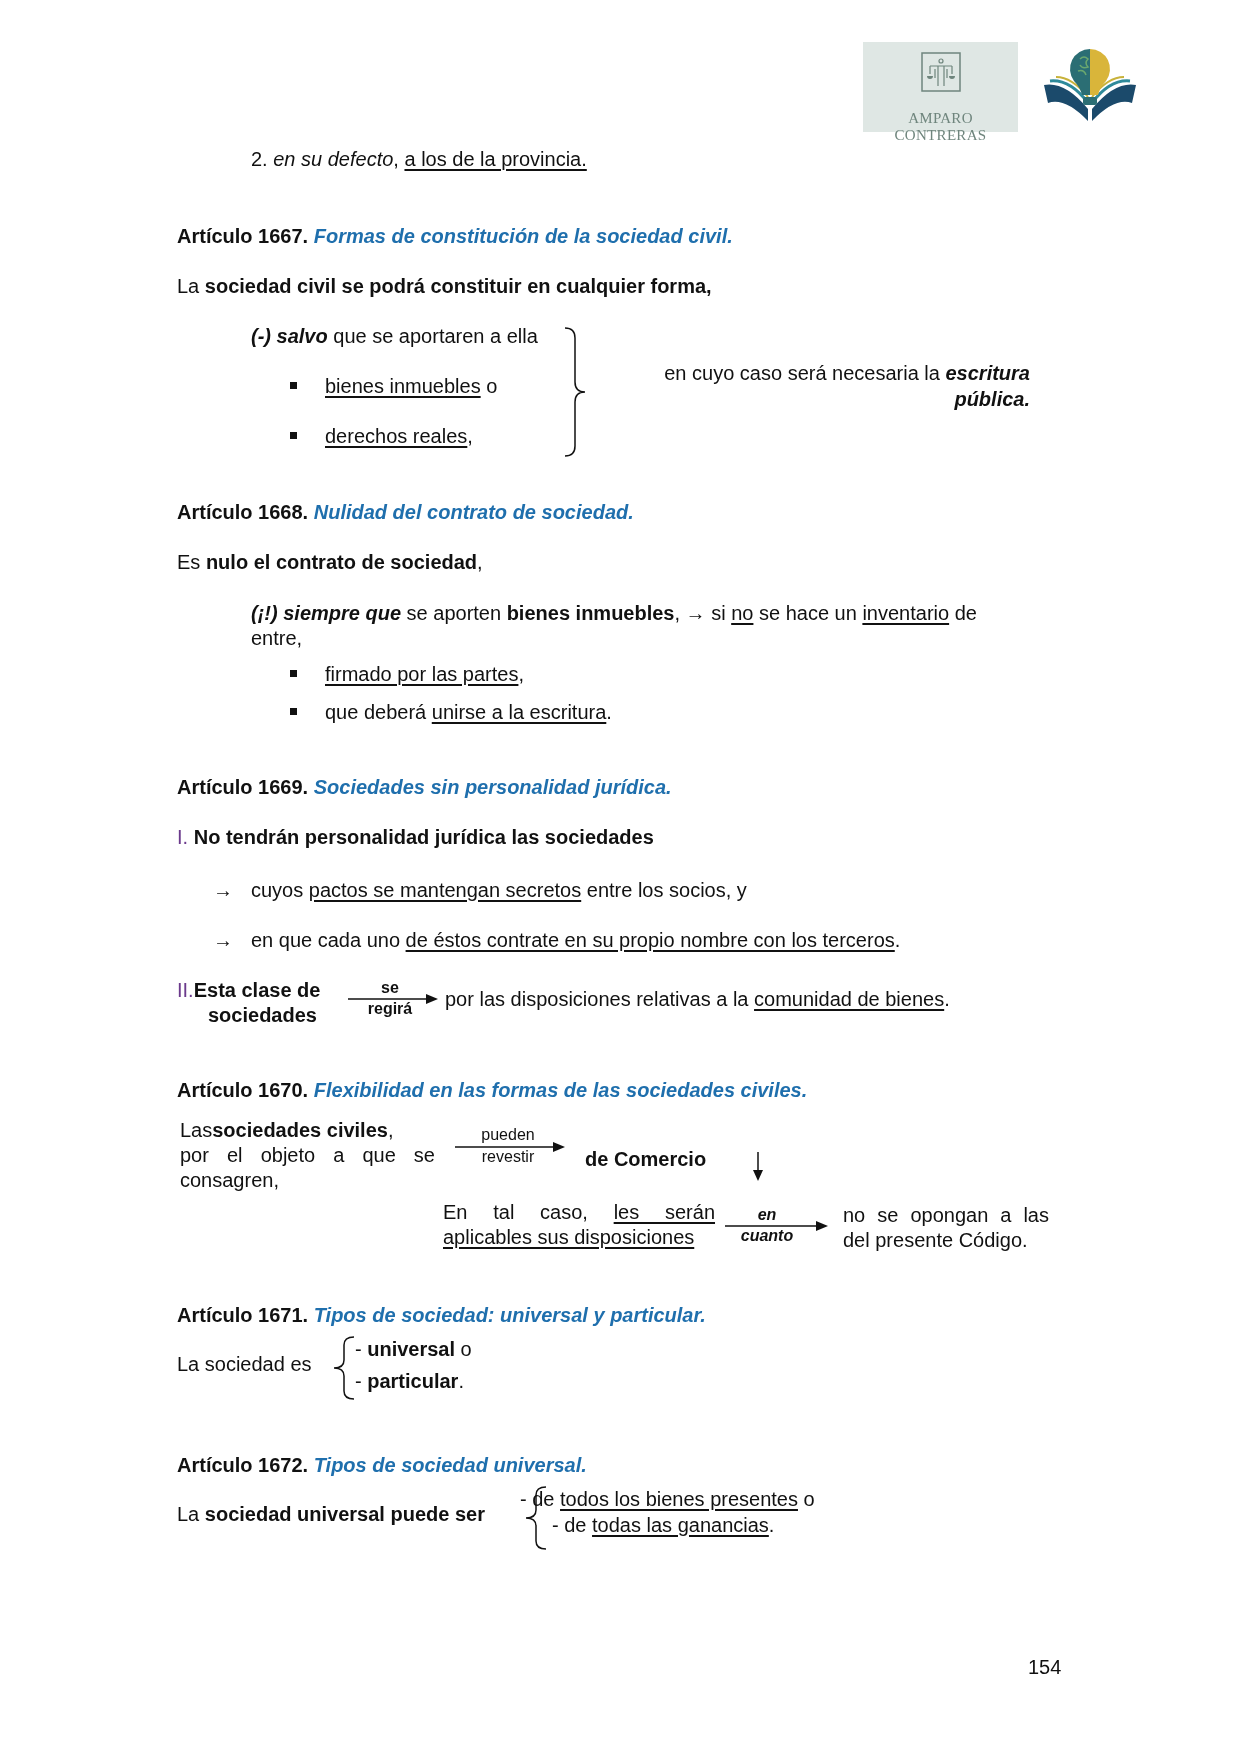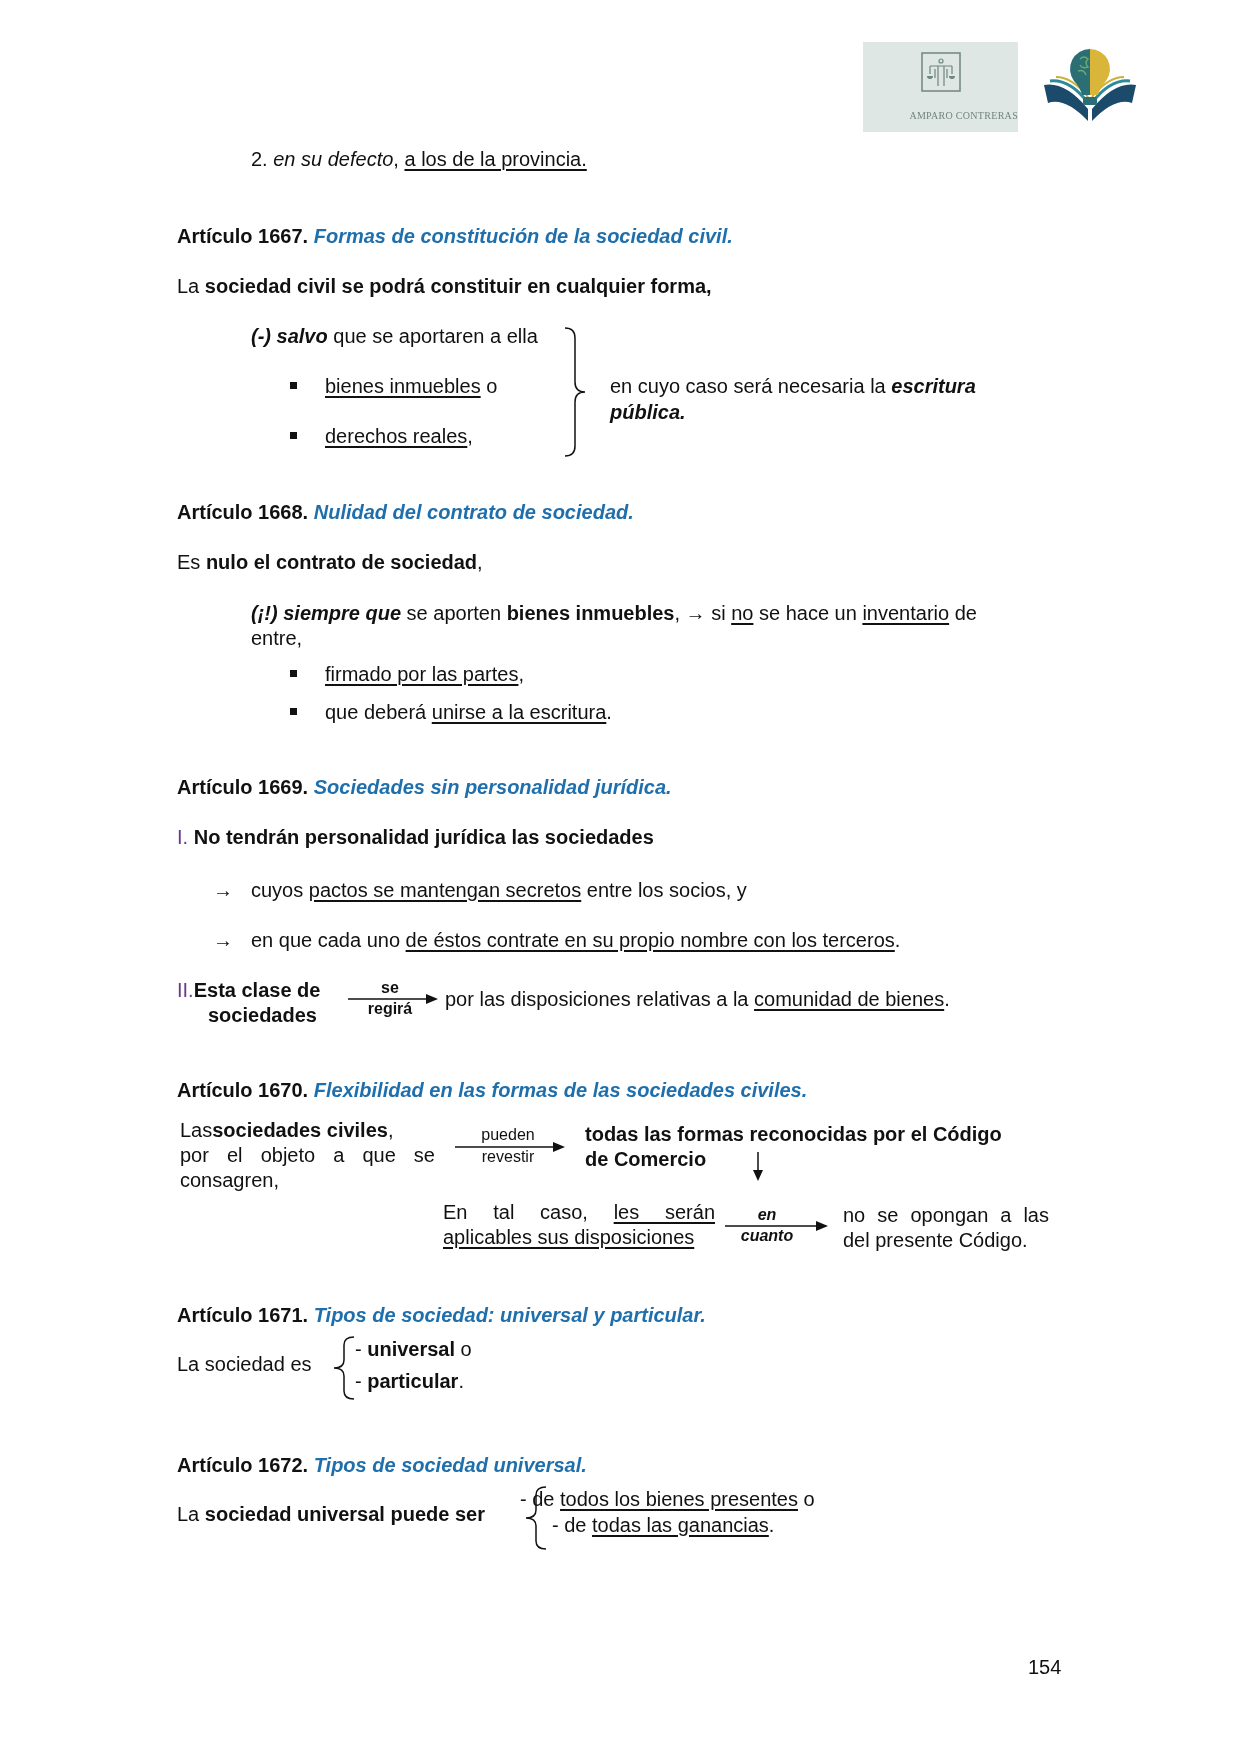--- a/index.html
+++ b/index.html
@@ -7,22 +7,22 @@
          font-family: "Liberation Sans", sans-serif; color: #111; font-size: 20px; }
   .abs { position: absolute; white-space: nowrap; }
   .b { font-weight: bold; }
   .i { font-style: italic; }
   .u { text-decoration: underline; text-underline-offset: 3px; }
   .blue { color: #1f6fad; font-weight: bold; font-style: italic; }
   .purple { color: #6b3a8c; }
   .art { font-weight: bold; font-size: 20px; }
   .bullet { position: absolute; width: 7px; height: 7px; background: #111; }
   .logo-box { position: absolute; left: 863px; top: 42px; width: 155px; height: 90px; background: #dfe7e4; }
-  .logo-text { position: absolute; left: 0; right: 0; top: 68px; text-align: right; font-family: "Liberation Serif", serif;
-               font-size: 10px; color: #6f857d; letter-spacing: 0.3px; }
+  .logo-text { position: absolute; left: 0; right: 0; top: 68px; text-align: center; font-family: "Liberation Serif", serif;
+               font-size: 15px; color: #6f857d; letter-spacing: 0.3px; }
   .arrow-label { font-size: 16px; text-align: center; position: absolute; }
 </style>
 </head>
 <body>
 
 <div class="logo-box">
   <svg style="position:absolute;left:58px;top:10px" width="40" height="40" viewBox="0 0 40 40">
     <rect x="1" y="1" width="38" height="38" fill="none" stroke="#6f857d" stroke-width="1.5"></rect>
     <circle cx="20" cy="9" r="2" fill="none" stroke="#6f857d" stroke-width="1.2"></circle>
     <path d="M9 14 H31 M9 14 V22 M31 14 V22 M17 14 V34 M23 14 V34 M14 17 V26 M26 17 V26" stroke="#6f857d" stroke-width="1.2" fill="none"></path>
@@ -59,21 +59,21 @@
 <div class="abs" style="left:325px;top:375px">
   <span class="u">bienes inmuebles</span><span> o</span>
 </div>
 <span class="bullet" style="left:290px;top:432px"></span>
 <div class="abs" style="left:325px;top:425px">
   <span class="u">derechos reales</span><span>,</span>
 </div>
 <svg style="position:absolute;left:563px;top:325px" width="30" height="135" viewBox="0 0 30 135">
   <path d="M2 3 Q12 3 12 13 L12 57 Q12 67 22 67 Q12 67 12 77 L12 121 Q12 131 2 131" stroke="#111" stroke-width="1.5" fill="none"></path>
 </svg>
-<div class="abs" style="left:610px;top:373px;width:420px;text-align:left;white-space:normal;line-height:26px">
+<div class="abs" style="left:610px;top:360px;width:420px;text-align:right;white-space:normal;line-height:26px">
   <span>en cuyo caso será necesaria la </span><span class="b i">escritura</span><br><span class="b i">pública.</span>
 </div>
 
 <div class="abs art" style="left:177px;top:501px">
   <span>Artículo 1668.</span> <span class="blue">Nulidad del contrato de sociedad.</span>
 </div>
 <div class="abs" style="left:177px;top:551px">
   <span>Es </span><span class="b">nulo el contrato de sociedad</span><span>,</span>
 </div>
 <div class="abs" style="left:251px;top:601px;line-height:25px">
@@ -124,21 +124,21 @@
   <div style="text-align:justify;text-align-last:justify">por el objeto a que se</div>
   <div>consagren,</div>
 </div>
 <div class="arrow-label" style="left:458px;top:1126px;width:100px">pueden</div>
 <svg style="position:absolute;left:455px;top:1141px" width="112" height="12" viewBox="0 0 112 12">
   <line x1="0" y1="6" x2="100" y2="6" stroke="#111" stroke-width="1.5"></line>
     <path d="M98 1 L110 6 L98 11 Z" fill="#111"></path>
 </svg>
 <div class="arrow-label" style="left:458px;top:1148px;width:100px">revestir</div>
 <div class="abs b" style="left:585px;top:1122px;line-height:25px">
-  <span>todas las formas reconocidas por el Código</span><br><span>de Comercio</span>
+  <br><span>de Comercio</span>
 </div>
 <svg style="position:absolute;left:752px;top:1152px" width="12" height="30" viewBox="0 0 12 30">
   <line x1="6" y1="0" x2="6" y2="20" stroke="#111" stroke-width="1.5"></line>
     <path d="M1 18 L6 29 L11 18 Z" fill="#111"></path>
 </svg>
 <div class="abs" style="left:443px;top:1200px;width:272px;line-height:25px;white-space:normal">
   <div style="text-align:justify;text-align-last:justify"><span>En tal caso, </span><span class="u">les serán</span></div>
   <div><span class="u">aplicables sus disposiciones</span></div>
 </div>
 <div class="arrow-label b i" style="left:727px;top:1206px;width:80px">en</div>

